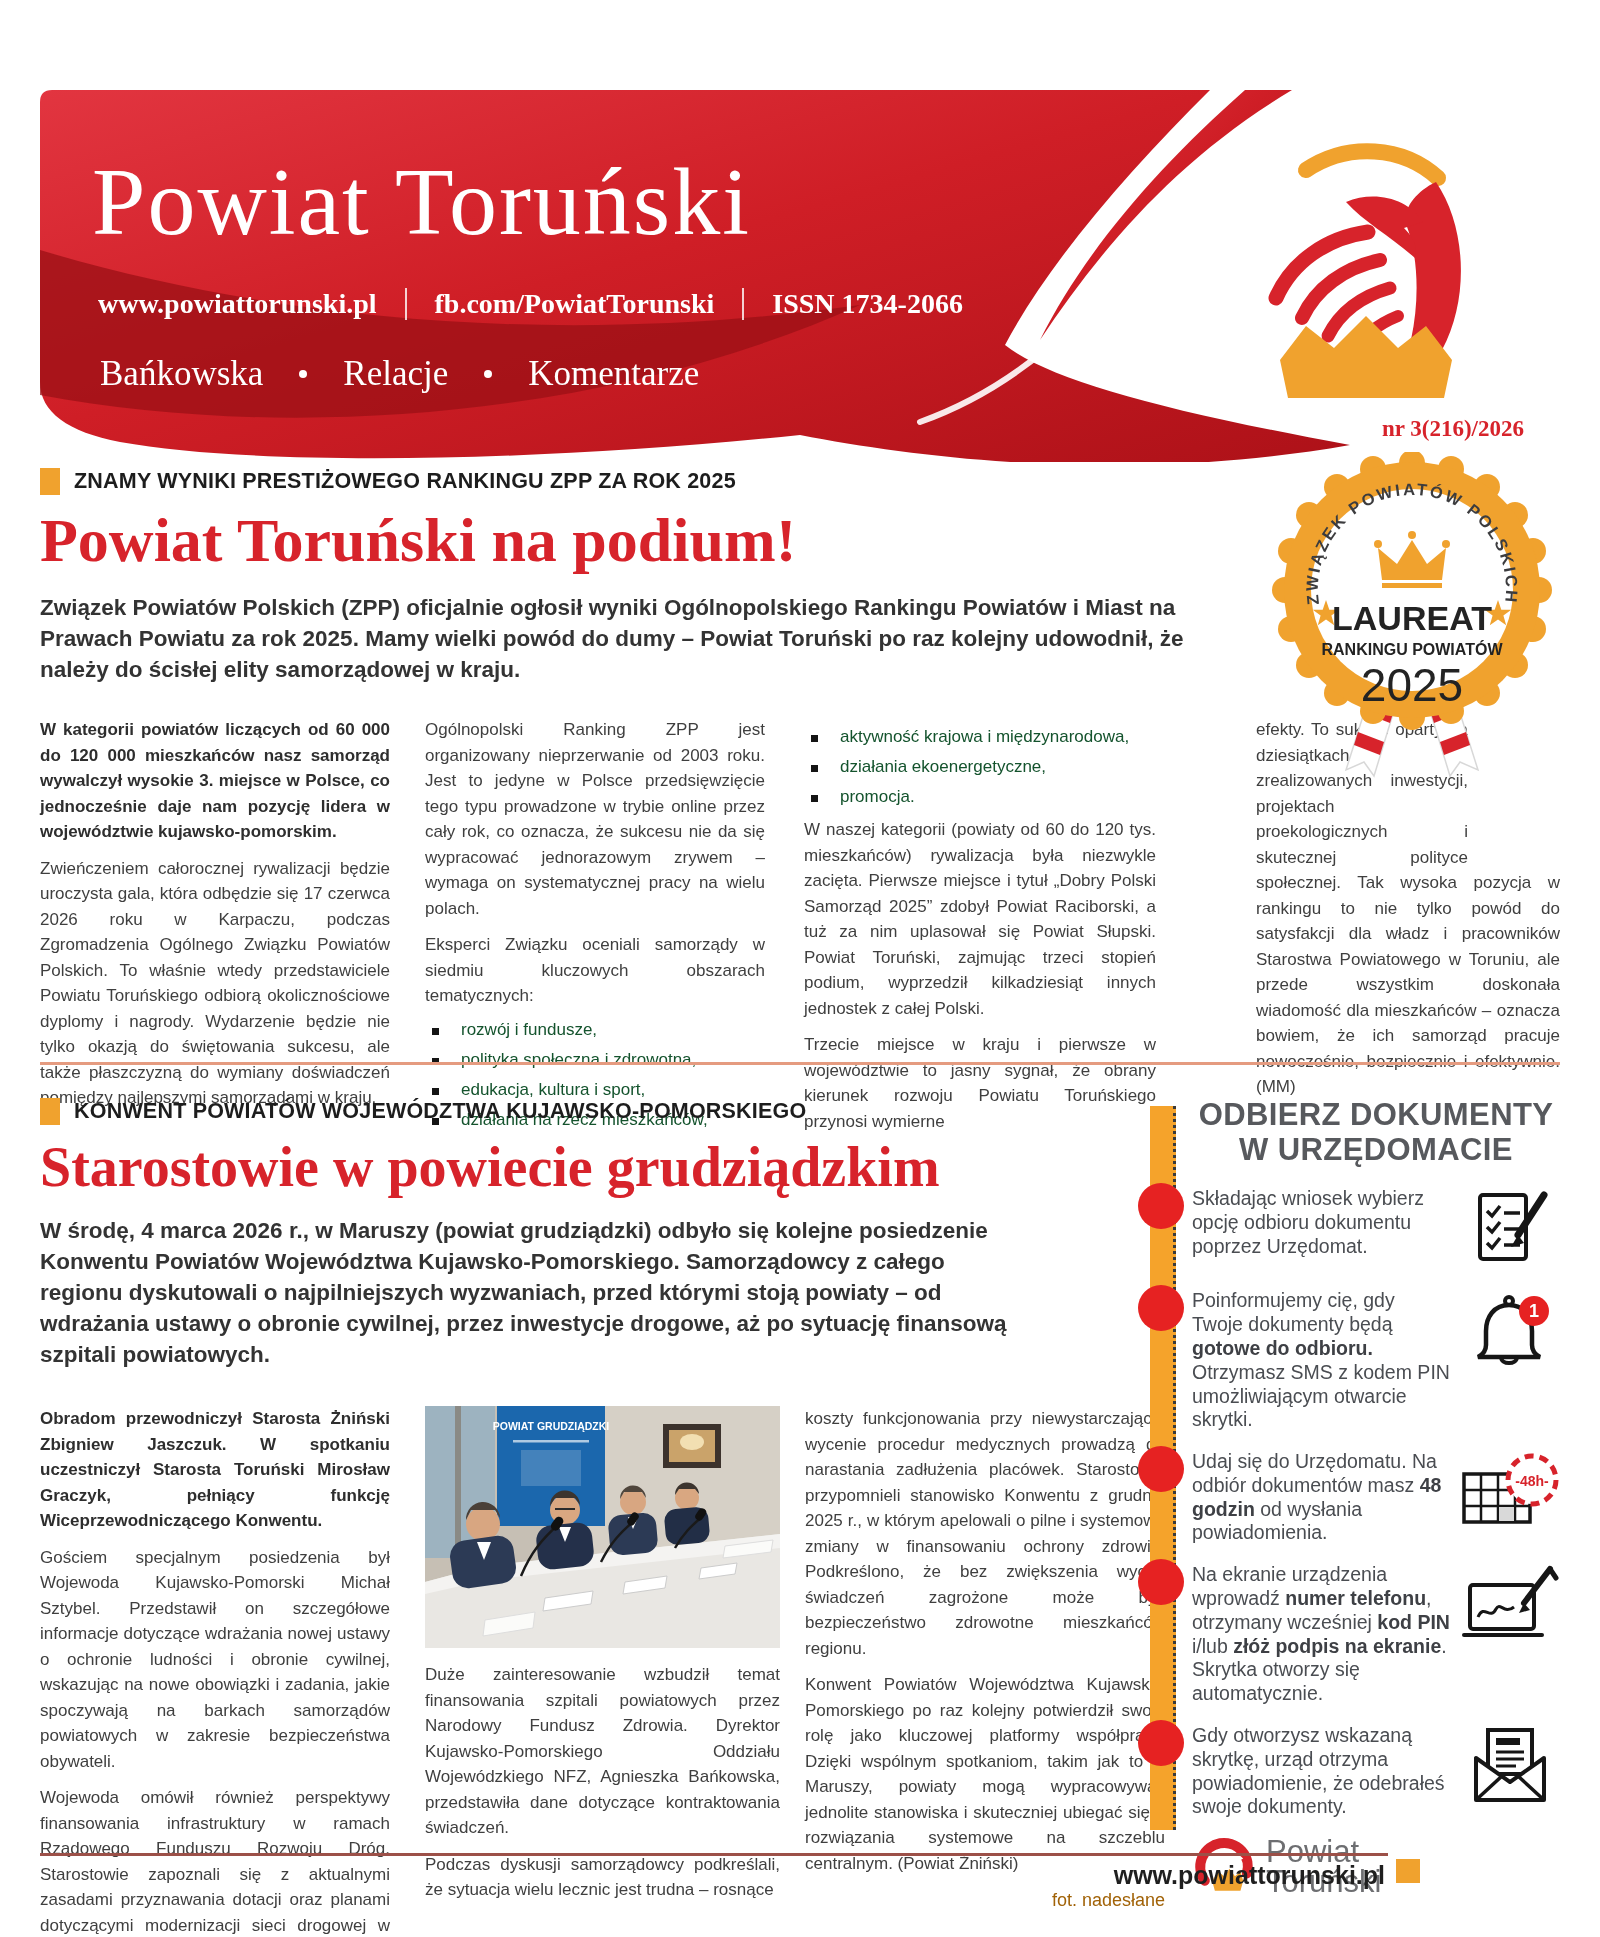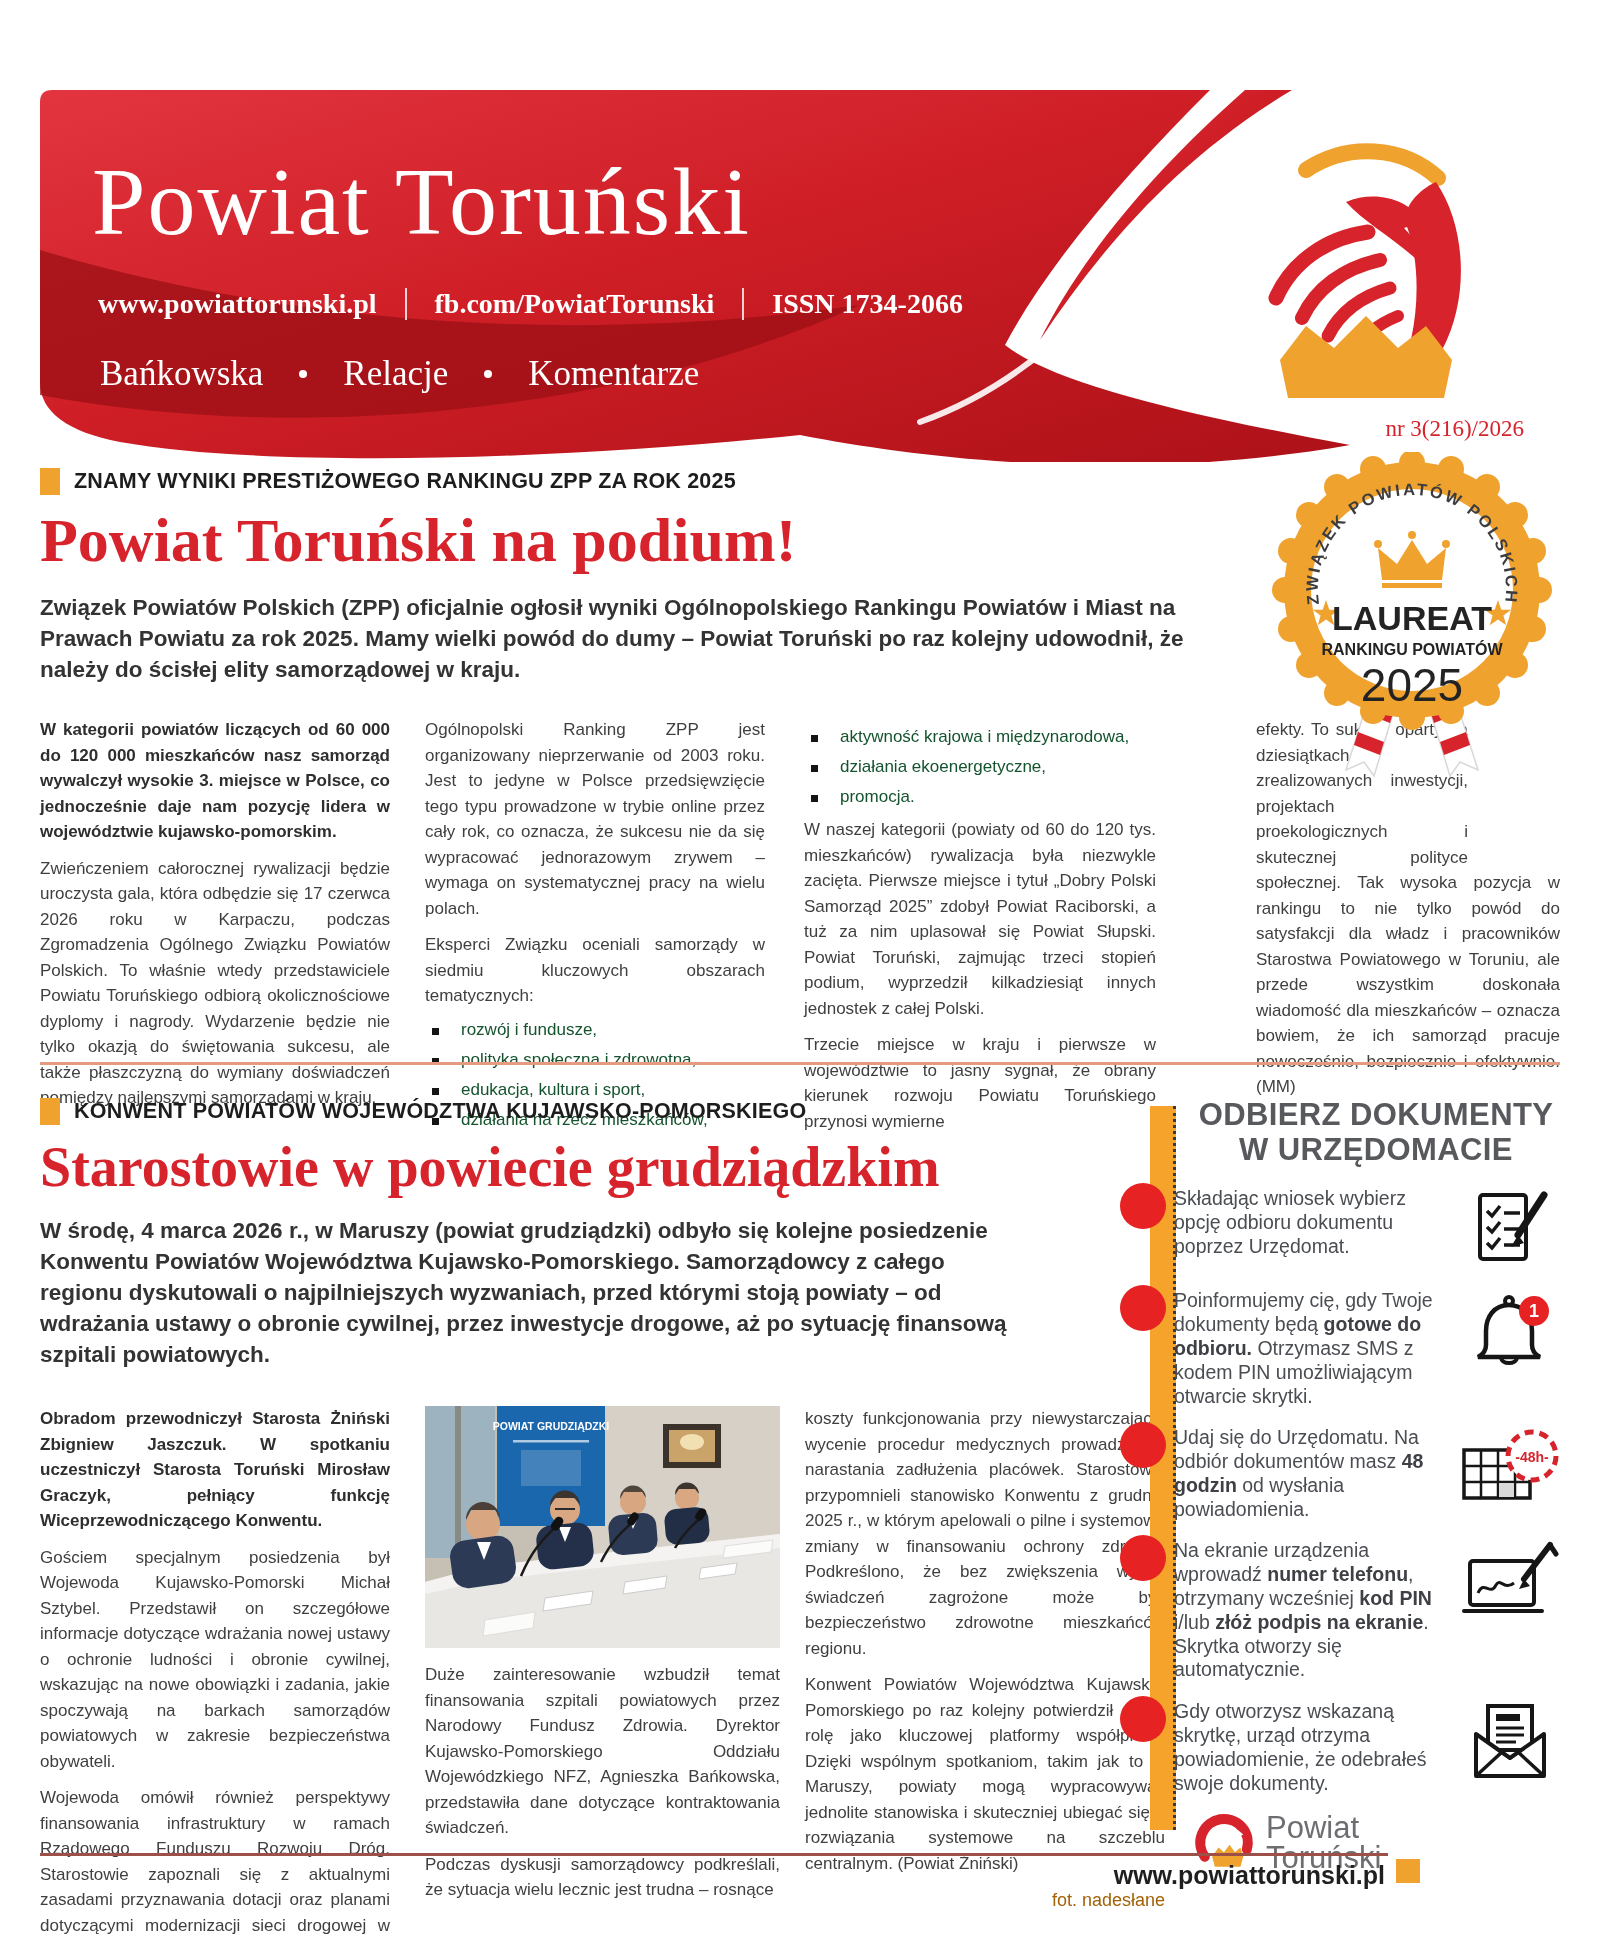--- a/index.html
+++ b/index.html
@@ -13,21 +13,21 @@
   .mast-title { position:absolute; left:52px; top:56px; font-family:"Liberation Serif", serif;
                 font-size:96px; color:#ffffff; letter-spacing:2px; white-space:nowrap; }
   .mast-contact { position:absolute; left:58px; top:198px; display:flex; align-items:center; gap:28px;
                   font-family:"Liberation Serif", serif; font-weight:bold; font-size:28px; color:#ffffff; }
   .mast-sep { width:2px; height:32px; background:rgba(255,255,255,.8); }
   .mast-sections { position:absolute; left:60px; top:264px; display:flex; align-items:center; gap:36px;
                    font-family:"Liberation Serif", serif; font-size:35px; color:#ffffff; }
   .sec-dot { width:8px; height:8px; border-radius:50%; background:#ffffff; }
 
   .issue-no { position:absolute; left:1100px; top:416px; width:424px; text-align:right;
-              font-family:"Liberation Serif", serif; font-weight:normal; font-size:23px; color:#d7232b; }
+              font-family:"Liberation Serif", serif; font-weight:bold; font-size:23px; color:#d7232b; }
 
   
   .kicker { display:flex; align-items:center; gap:14px; }
   .kicker-sq { width:20px; height:27px; background:#f0a22e; flex:none; }
   .kicker-label { font-size:21.5px; font-weight:bold; color:#1d1d1d; letter-spacing:.2px; }
   .headline { font-family:"Liberation Serif", serif; font-weight:bold; color:#d7232b; }
   .lead { font-weight:bold; color:#333333; font-size:22.5px; line-height:1.38; }
   .bodycol p { font-size:17px; line-height:1.5; color:#3f3f3f; text-align:justify; margin-bottom:11px; }
   .bodycol p.bold-p { font-weight:bold; color:#2e2e2e; }
   .bullets { list-style:none; margin:4px 0 10px 0; }
@@ -59,21 +59,21 @@
   .a2c3 { width:360px; }
   .conf-photo { display:block; margin-bottom:14px; }
   .photo-credit { text-align:right; font-size:18px; color:#a16207; margin-top:14px; }
 
   
   .sidebar { position:absolute; left:1150px; top:1098px; width:410px; }
   .side-band { position:absolute; left:0; top:8px; width:26px; height:724px; background:#f5a32b;
                border-right:3px dotted #3a3a3a; }
   .side-title { margin-left:42px; text-align:center; font-size:31px; font-weight:bold; color:#57595d;
                 line-height:1.12; letter-spacing:.4px; }
-  .steps { margin-left:24px; margin-top:20px; display:flex; flex-direction:column; gap:18px; }
+  .steps { margin-left:42px; margin-top:20px; display:flex; flex-direction:column; gap:18px; }
   .step { display:flex; gap:10px; position:relative; }
   .step-dot { position:absolute; left:-54px; top:-4px; width:46px; height:46px; border-radius:50%; background:#e62222; }
   .step-text { flex:1; font-size:19.5px; line-height:1.22; color:#4a4d52; }
   .step-text b { color:#3e4045; }
   .step-icon { width:100px; flex:none; display:flex; justify-content:center; }
   .side-logo { margin-left:42px; margin-top:16px; display:flex; align-items:center; gap:10px; }
   .side-logo-text { font-size:31px; color:#6d6e71; line-height:.98; }
 
   
   .footer-line { position:absolute; left:40px; top:1853px; width:1348px; height:3px; background:#9c5048; }

